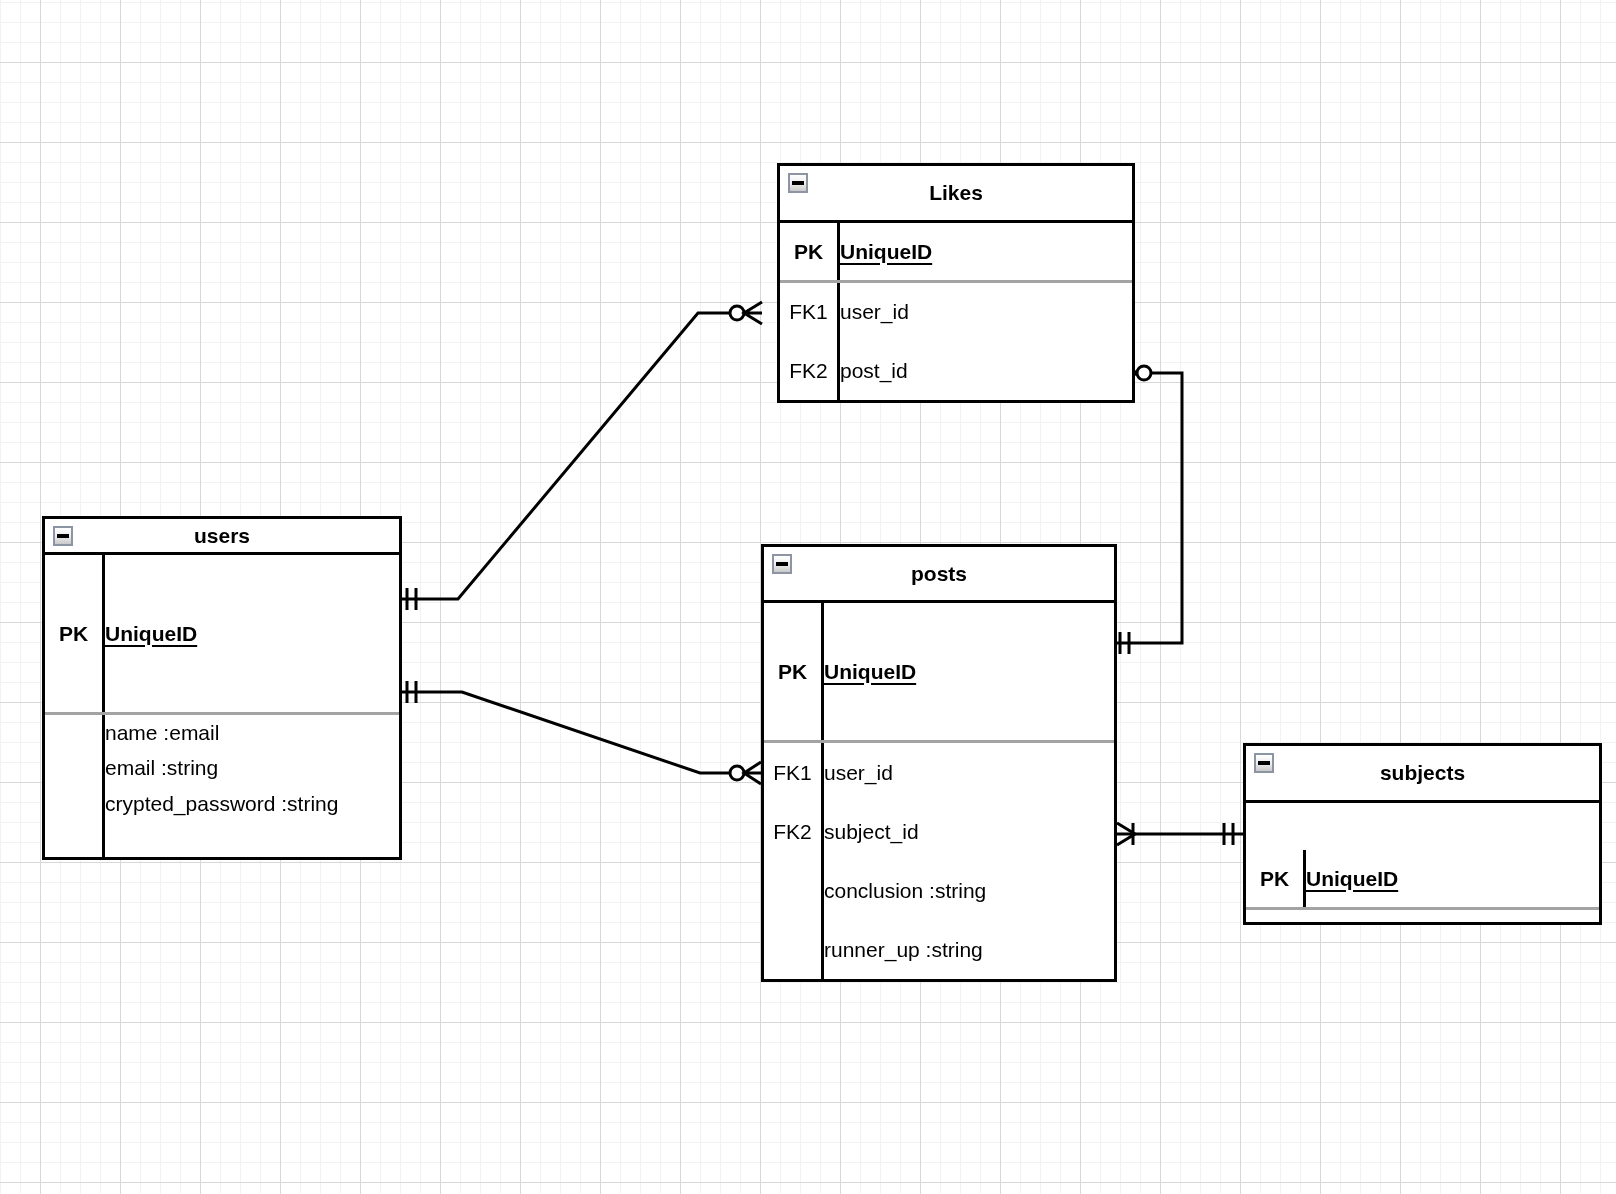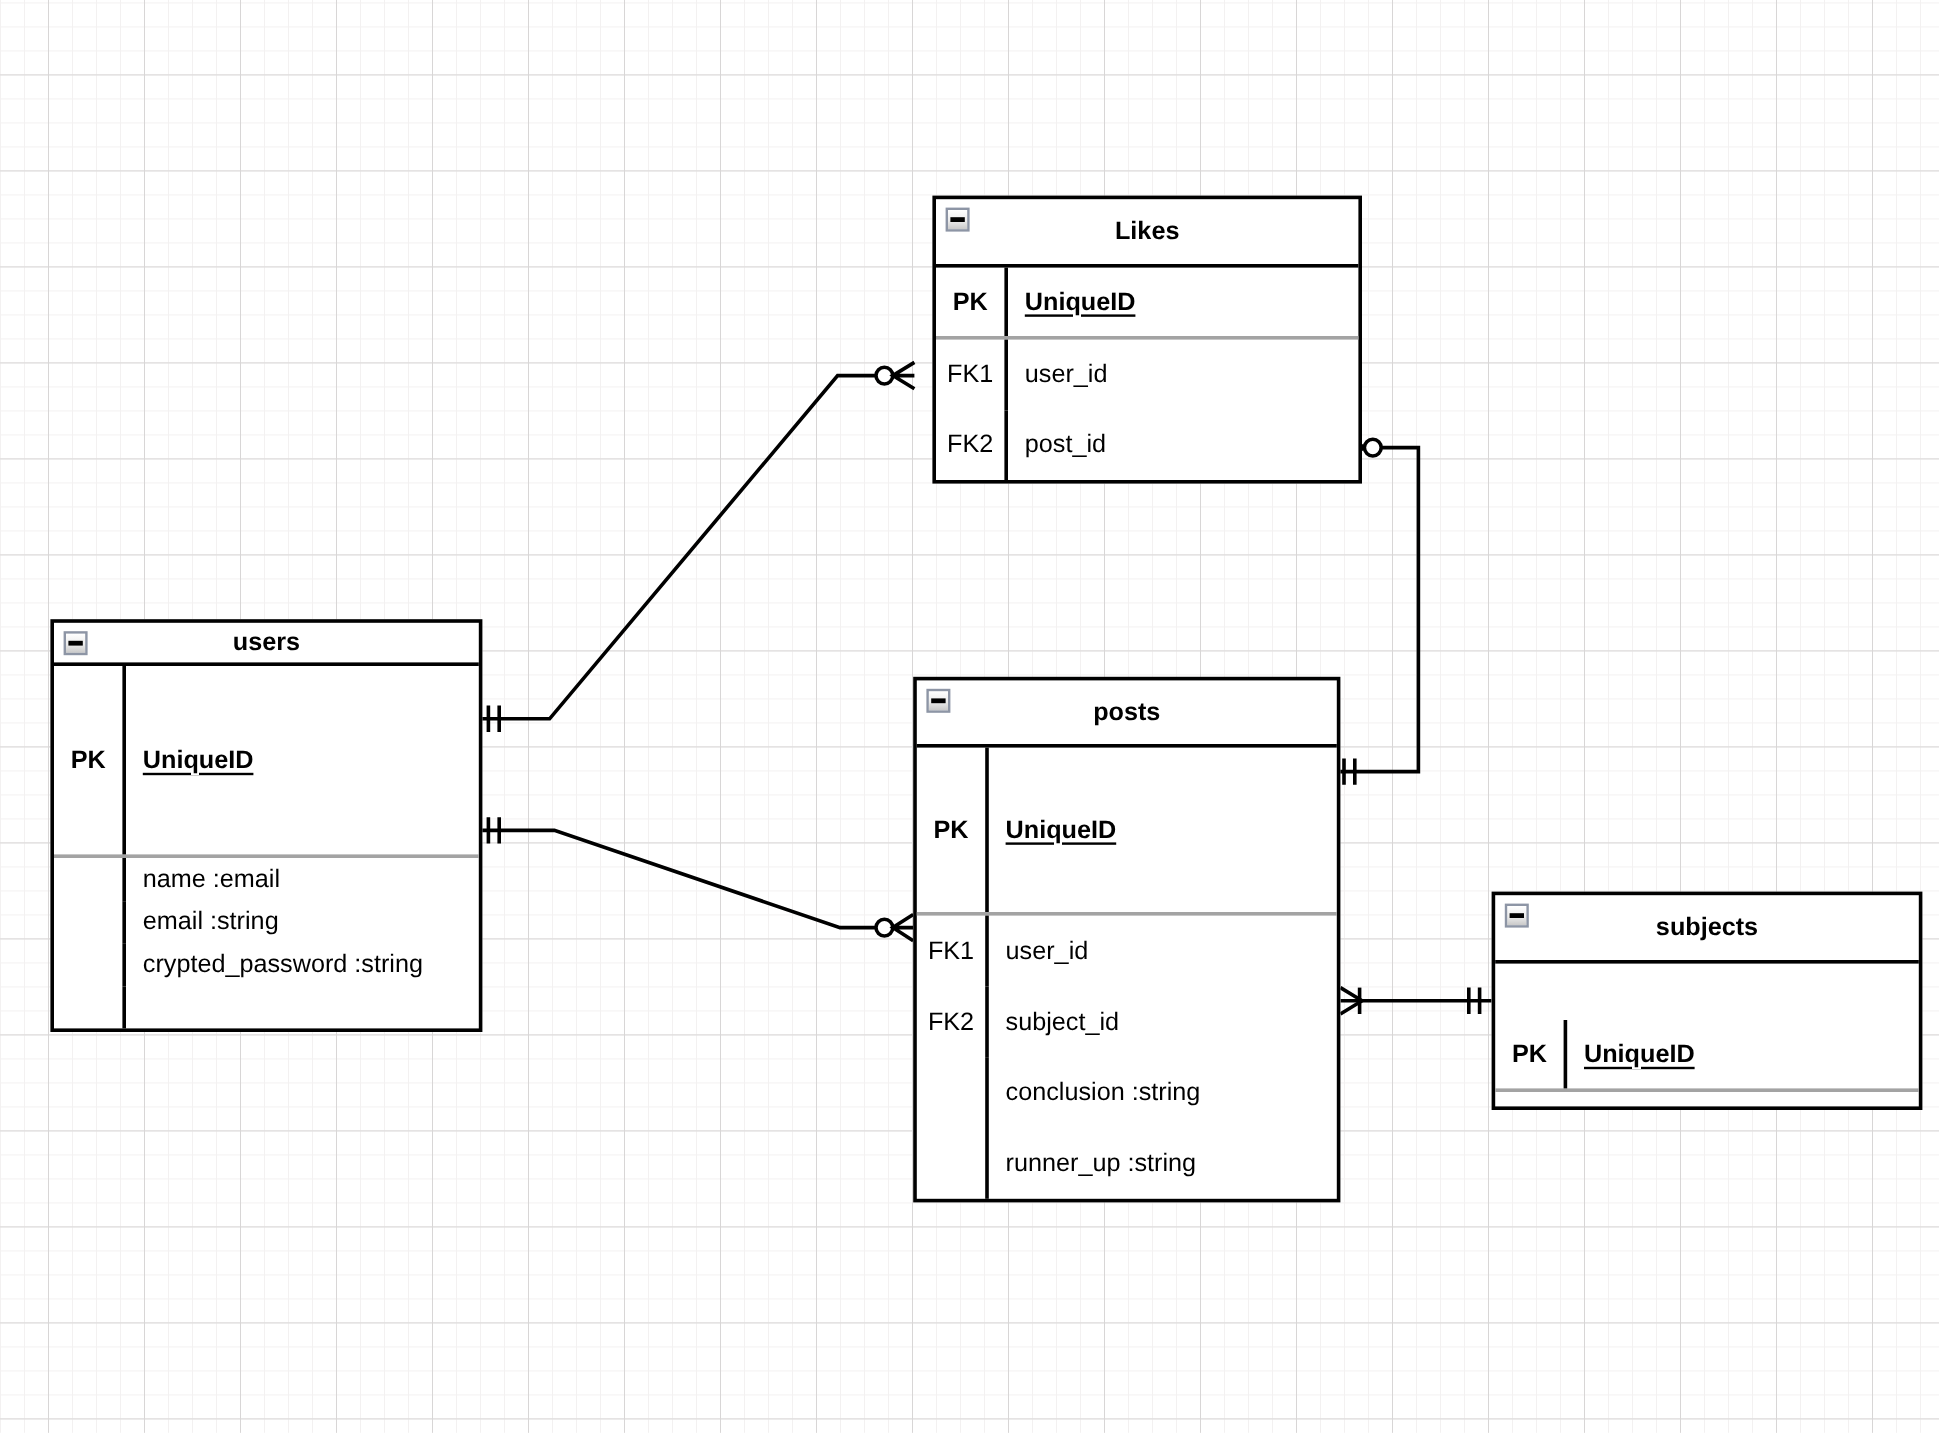--- a/index.html
+++ b/index.html
@@ -78,21 +78,20 @@
     display: flex;
     align-items: center;
     justify-content: center;
     font-size: 21px;
   }
   .key-cell.bold { font-weight: bold; }
   .val-cell {
     flex: 1 1 auto;
     display: flex;
     align-items: center;
-    padding-left: 14px;
     font-size: 21px;
   }
   .val-cell.pk-field {
     font-weight: bold;
     text-decoration: underline;
     text-decoration-thickness: 2px;
     text-underline-offset: 4px;
   }
   svg.wires { position: absolute; left: 0; top: 0; }
   svg.wires path { stroke: #000; stroke-width: 3; fill: none; }
@@ -172,21 +171,21 @@
     </div>
     <div class="er-row">
       <div class="key-cell"></div>
       <div class="val-cell">crypted_password :string</div>
     </div>
     <div class="er-row">
       <div class="key-cell"></div>
     </div>
   </div>
 
-  <div class="er-table" style="left:761px; top:544px; width:356px; height:438px;margin-top:20px;">
+  <div class="er-table" style="left:761px; top:544px; width:356px; height:438px;">
     <div class="er-title" style="height:56px;">
       <span class="collapse"></span>
       <span>posts</span>
     </div>
     <div class="er-row pk-section" style="height:140px;">
       <div class="key-cell bold">PK</div>
       <div class="val-cell pk-field">UniqueID</div>
     </div>
     <div class="er-row">
       <div class="key-cell">FK1</div>

